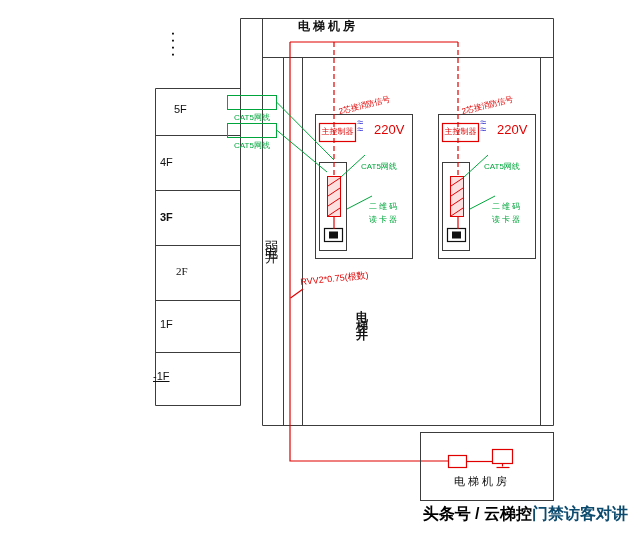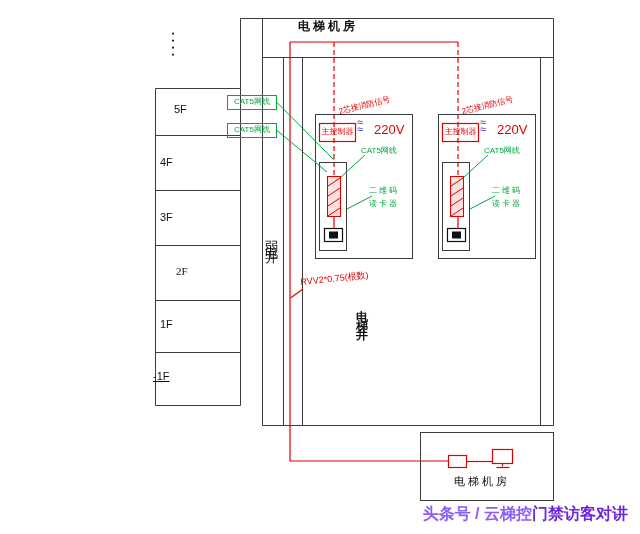--- a/index.html
+++ b/index.html
@@ -8,35 +8,35 @@
     width:640px;height:534px;
     background:#ffffff;
     font-family:"Liberation Sans", sans-serif;
     border-right:1px solid #c9c9c9;
     border-bottom:1px solid #d9d9d9;
     overflow:hidden;
   }
   svg{position:absolute;left:0;top:0;}
   .lbl{position:absolute;color:#111111;white-space:nowrap;line-height:1;}
   .red{color:#e00000;}
-  .green{color:#00a63c;}
+  .green{color:#00a63c;margin-top:16px;}
   .blue{color:#4040d8;}
   .fs8{font-size:8px;}
   .fs9{font-size:9px;}
   .fs10{font-size:13px;}
   .fs11{font-size:11px;}
   .fs12{font-size:12px;}
   .fs16{font-size:16px;}
   .bold{font-weight:bold;}
   .vert{writing-mode:vertical-lr;}
   .rot{transform:rotate(-14deg);transform-origin:left bottom;}
   .rot-s{transform:rotate(-6deg);transform-origin:left bottom;}
   .ctr{text-align:center;}
-  .wm-prefix{color:#8b5cf6;}
-  .wm-suffix{color:#6d28d9;}
+  .wm-prefix{color:#000000;}
+  .wm-suffix{color:#0c4a6e;}
 </style>
 </head>
 <body>
 
 <div id="canvas">
 
   <svg width="640" height="534" viewBox="0 0 640 534">
 
     <g stroke="#3c3c3c" stroke-width="1" fill="none">
       <line x1="240.5" y1="18.5" x2="553.5" y2="18.5"></line>
@@ -122,21 +122,21 @@
       <line x1="496.5" y1="467.5" x2="509.5" y2="467.5"></line>
     </g>
   </svg>
 
   <div class="lbl fs12 bold" style="left:298px;top:20px;letter-spacing:3px;">电梯机房</div>
 
   <div class="lbl fs12 bold vert" style="left:167px;top:32px;letter-spacing:3px;">····</div>
 
   <div class="lbl fs11" style="left:174px;top:104px;">5F</div>
   <div class="lbl fs11" style="left:160px;top:157px;">4F</div>
-  <div class="lbl fs11" style="left:160px;top:212px;">3F</div>
+  <div class="lbl fs11" style="left:160px;top:212px;font-weight:bold;">3F</div>
   <div class="lbl fs11" style="left:176px;top:266px;font-family:Liberation Serif, serif;">2F</div>
   <div class="lbl fs11" style="left:160px;top:319px;">1F</div>
   <div class="lbl fs11" style="left:153px;top:371px;text-decoration:underline;">-1F</div>
 
   <div class="lbl fs10 vert" style="left:265px;top:230px;letter-spacing:5px;">弱电井</div>
 
   <div class="lbl fs12 vert" style="left:356px;top:300px;letter-spacing:9px;font-weight:600;">电梯井</div>
 
   <div class="lbl fs8 green ctr" style="left:229px;top:98px;width:46px;">CAT5网线</div>
   <div class="lbl fs8 green ctr" style="left:229px;top:126px;width:46px;">CAT5网线</div>

